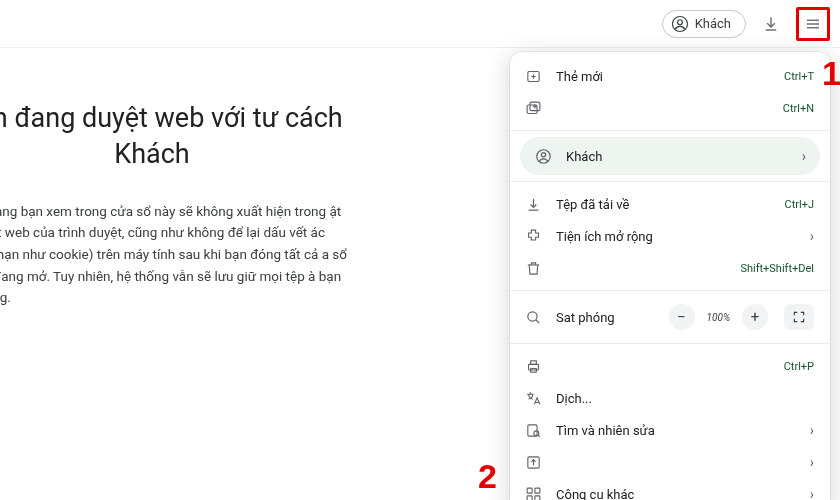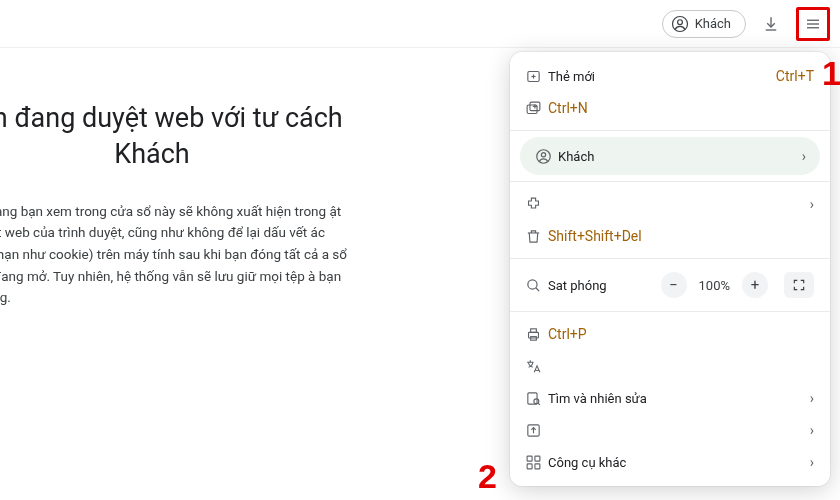--- a/index.html
+++ b/index.html
@@ -64,49 +64,50 @@
     width: 320px;
     background:#fff;
     border-radius: 12px;
     box-shadow: 0 4px 24px rgba(0,0,0,.18), 0 0 0 1px rgba(0,0,0,.05);
     padding: 8px 0;
   }
   .menu-row {
     display:flex; align-items:center;
     height: 32px;
     padding: 0 16px 0 14px;
-    gap: 6px;
+    gap: 14px;
     font-size: 13px;
     color:#202124;
     position: relative;
+    justify-content: space-between;
   }
   .menu-row .icon { width:18px; height:18px; flex:0 0 18px; display:flex; align-items:center; justify-content:center; color:#5f6368;}
   .menu-row .icon svg { width:17px; height:17px; }
   .menu-row .label { flex:1 1 auto; }
-  .menu-row .shortcut { color:#a16207; font-size:14px; }
+  .menu-row .shortcut { color:#14532d; font-size:11px; }
   .menu-row .chevron { color:#5f6368; font-size:14px; margin-left:auto; }
   .menu-sep { height:1px; background:#e8eaed; margin:6px 0; }
   .menu-row.guest {
     background:#eef4ef;
     border-radius: 22px;
     margin: 4px 10px;
     height: 38px;
     padding: 0 14px;
   }
   .zoom-row { height:40px; }
   .zoom-controls {
     display:flex; align-items:center; gap:6px;
     margin-left:auto;
   }
   .zoom-btn {
     width:26px; height:26px; border-radius:50%;
     background:#f1f3f4; display:flex; align-items:center; justify-content:center;
     font-size:15px; color:#3c4043;
   }
-  .zoom-val { font-size:13px; padding:0 6px; color:#3c4043;}
+  .zoom-val { font-size:10px; padding:0 6px; color:#3c4043;font-style:italic;}
   .fullscreen-btn {
     width:30px; height:26px; border-radius:6px; background:#f1f3f4;
     display:flex; align-items:center; justify-content:center; margin-left:10px;
   }
   .fullscreen-btn svg { width:14px; height:14px; color:#3c4043;}
   .annot {
     position:absolute;
     font-weight:700;
     font-size:34px;
     color:#e30000;
@@ -187,24 +188,36 @@
         </svg>
       </span>
     <span class="label">Khách</span>
     <span class="chevron">›</span>
   </div>
 
   <div class="menu-sep"></div>
 
   <div class="menu-row">
     <span class="icon">
+        <svg viewBox="0 0 24 24" fill="none" stroke="currentColor" stroke-width="1.7">
+          <path d="M12 4v11"></path>
+          <path d="M8 12l4 4 4-4"></path>
+          <path d="M5 20h14"></path>
+        </svg>
+      </span>
+    <span class="label">Tệp đã tải về</span>
+    <span class="shortcut">Ctrl+J</span>
+  </div>
+  <div class="menu-row">
+    <span class="icon">
         <svg viewBox="0 0 24 24" fill="none" stroke="currentColor" stroke-width="1.6">
           <path d="M9 3h6v4h4v6h-4v4h-6v-4H5V7h4z"></path>
         </svg>
       </span>
+    <span class="label">Tiện ích mở rộng</span>
     <span class="chevron">›</span>
   </div>
   <div class="menu-row">
     <span class="icon">
         <svg viewBox="0 0 24 24" fill="none" stroke="currentColor" stroke-width="1.6">
           <path d="M4 7h16"></path>
           <path d="M9 7V4h6v3"></path>
           <path d="M6 7l1 13h10l1-13"></path>
         </svg>
       </span>
@@ -252,20 +265,21 @@
     <span class="icon">
         <svg viewBox="0 0 24 24" fill="none" stroke="currentColor" stroke-width="1.5">
           <path d="M3 6h9"></path>
           <path d="M7.5 3v3"></path>
           <path d="M5 6c0 3 3 6 6 7"></path>
           <path d="M11 6c0 3-3 6-6 7"></path>
           <path d="M13 20l4-9 4 9"></path>
           <path d="M14.2 17.5h5.6"></path>
         </svg>
       </span>
+    <span class="label">Dịch...</span>
   </div>
   <div class="menu-row">
     <span class="icon">
         <svg viewBox="0 0 24 24" fill="none" stroke="currentColor" stroke-width="1.6">
           <rect x="4" y="4" width="13" height="16" rx="1.5"></rect>
           <circle cx="16" cy="16" r="3.5"></circle>
           <line x1="21" y1="21" x2="18.5" y2="18.5"></line>
         </svg>
       </span>
     <span class="label">Tìm và nhiên sửa</span>

